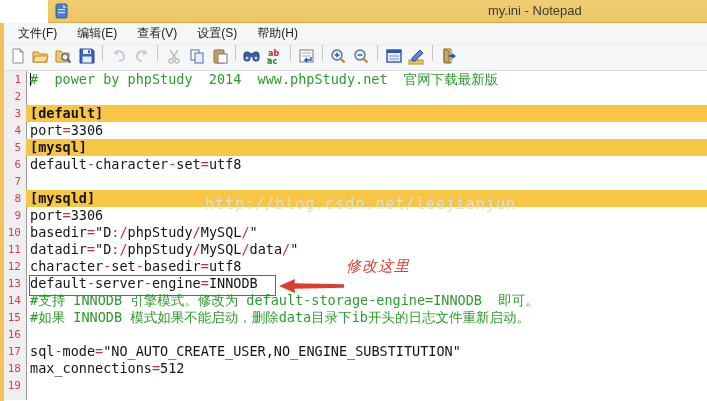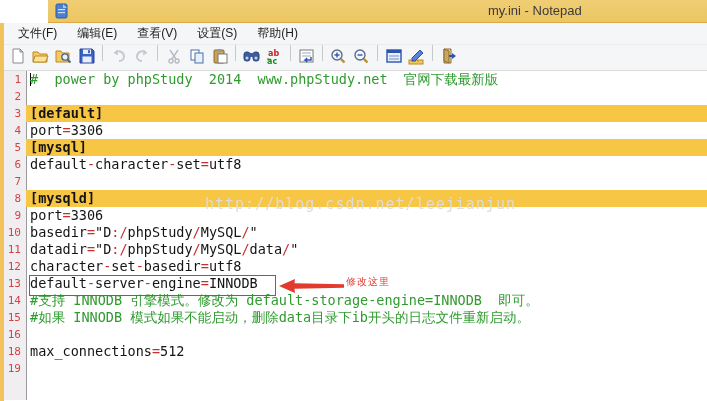--- a/index.html
+++ b/index.html
@@ -57,22 +57,22 @@
   .watermark {
     position:absolute; left:205px; top:125px; color:#dcdcdc; font-size:15px;
     letter-spacing:1px; z-index:6; font-family:"DejaVu Sans Mono", monospace;
   }
   .anno-box {
     position:absolute; left:29px; top:204px; width:247px; height:21px;
     border:1px solid #cf3a3a; z-index:7;
   }
   .anno-arrow { position:absolute; left:279px; top:207px; z-index:7; }
   .anno-label {
-    position:absolute; left:346px; top:202px; z-index:7; color:#e23b2e;
-    font-size:10px; letter-spacing:1px;
+    position:absolute; left:346px; top:187px; z-index:7; color:#e23b2e;
+    font-size:15px; letter-spacing:1px;font-style:italic;
   }
 </style>
 </head>
 <body>
 
 <div class="app">
 
   <div class="titlebar">
     <svg class="app-icon" viewBox="0 0 16 16">
       <rect x="2" y="1" width="11" height="14" rx="1.5" fill="#4d7fd0" stroke="#2c5aa8" stroke-width="1"></rect>
@@ -242,17 +242,18 @@
       <div class="line"><span class="lnum">7</span><span class="ltext">&nbsp;</span></div>
       <div class="line"><span class="lnum">8</span><span class="ltext section">[mysqld]</span></div>
       <div class="line"><span class="lnum">9</span><span class="ltext"><span>port</span><span class="tok-p">=</span><span>3306</span></span></div>
       <div class="line"><span class="lnum">10</span><span class="ltext"><span>basedir</span><span class="tok-p">=</span><span>"D</span><span class="tok-p">:/</span><span>phpStudy</span><span class="tok-p">/</span><span>MySQL</span><span class="tok-p">/</span><span>"</span></span></div>
       <div class="line"><span class="lnum">11</span><span class="ltext"><span>datadir</span><span class="tok-p">=</span><span>"D</span><span class="tok-p">:/</span><span>phpStudy</span><span class="tok-p">/</span><span>MySQL</span><span class="tok-p">/</span><span>data</span><span class="tok-p">/</span><span>"</span></span></div>
       <div class="line"><span class="lnum">12</span><span class="ltext"><span>character</span><span class="tok-p">-</span><span>set</span><span class="tok-p">-</span><span>basedir</span><span class="tok-p">=</span><span>utf8</span></span></div>
       <div class="line"><span class="lnum">13</span><span class="ltext"><span>default</span><span class="tok-p">-</span><span>server</span><span class="tok-p">-</span><span>engine</span><span class="tok-p">=</span><span>INNODB</span></span></div>
       <div class="line"><span class="lnum">14</span><span class="ltext comment">#支持 INNODB 引擎模式。修改为 default-storage-engine=INNODB  即可。</span></div>
       <div class="line"><span class="lnum">15</span><span class="ltext comment">#如果 INNODB 模式如果不能启动，删除data目录下ib开头的日志文件重新启动。</span></div>
       <div class="line"><span class="lnum">16</span><span class="ltext">&nbsp;</span></div>
+      <div class="line"><span class="lnum">17</span><span class="ltext"><span>sql</span><span class="tok-p">-</span><span>mode</span><span class="tok-p">=</span><span>"NO_AUTO_CREATE_USER,NO_ENGINE_SUBSTITUTION"</span></span></div>
       <div class="line"><span class="lnum">18</span><span class="ltext"><span>max_connections</span><span class="tok-p">=</span><span>512</span></span></div>
       <div class="line"><span class="lnum">19</span><span class="ltext">&nbsp;</span></div>
     </div>
 
 </div>
 
 </body></html>

